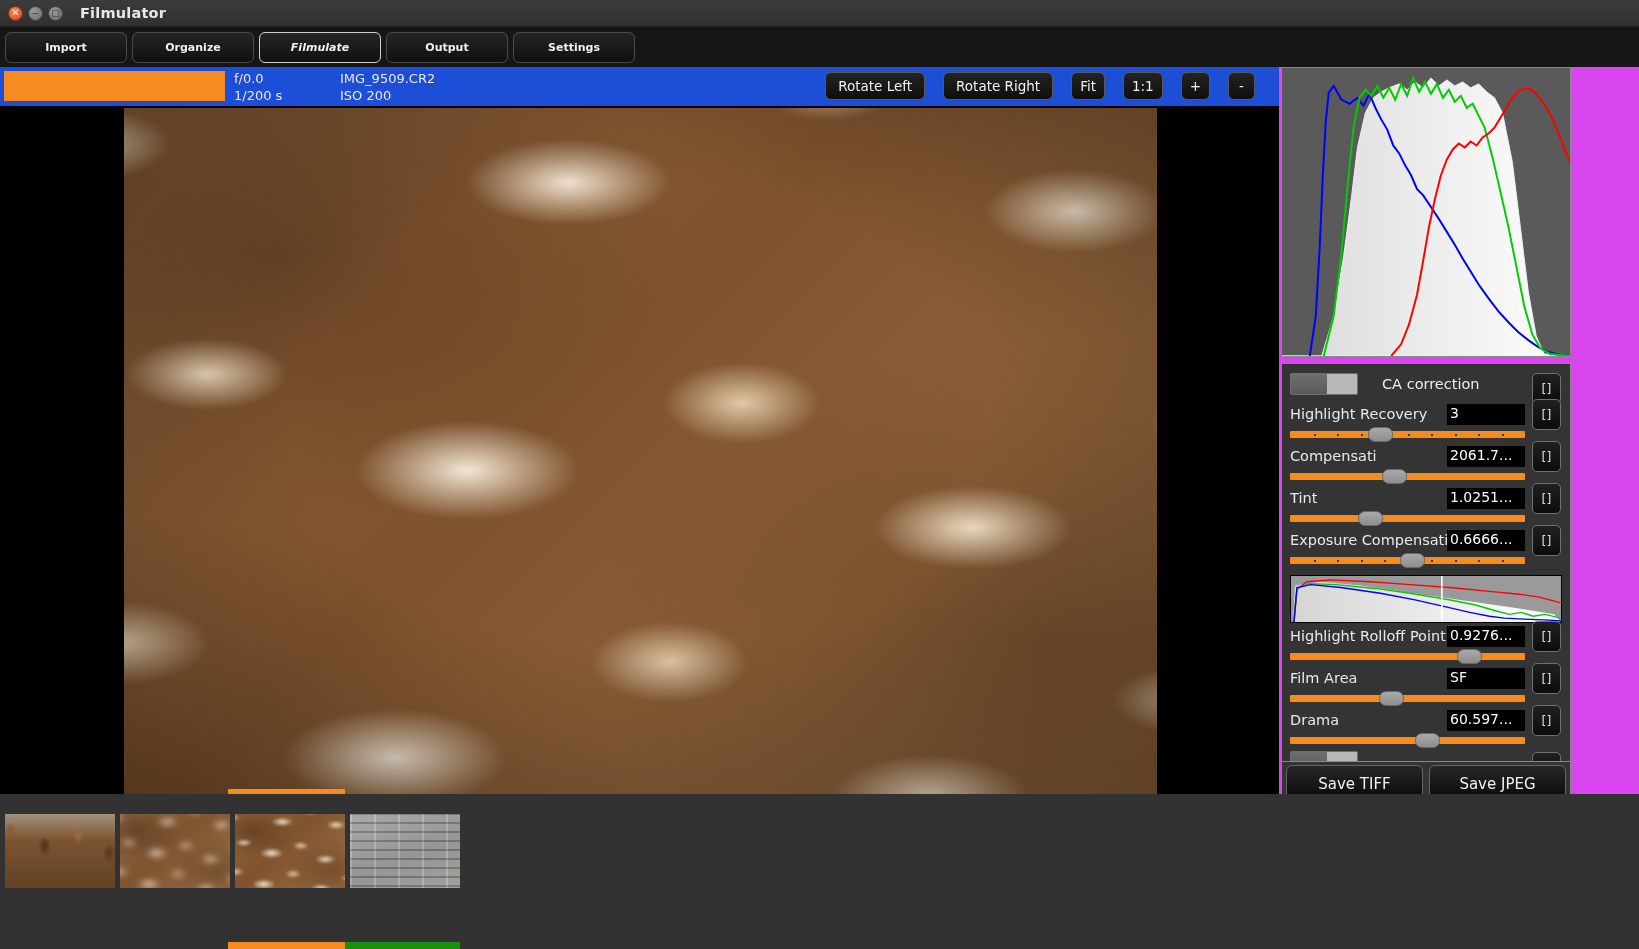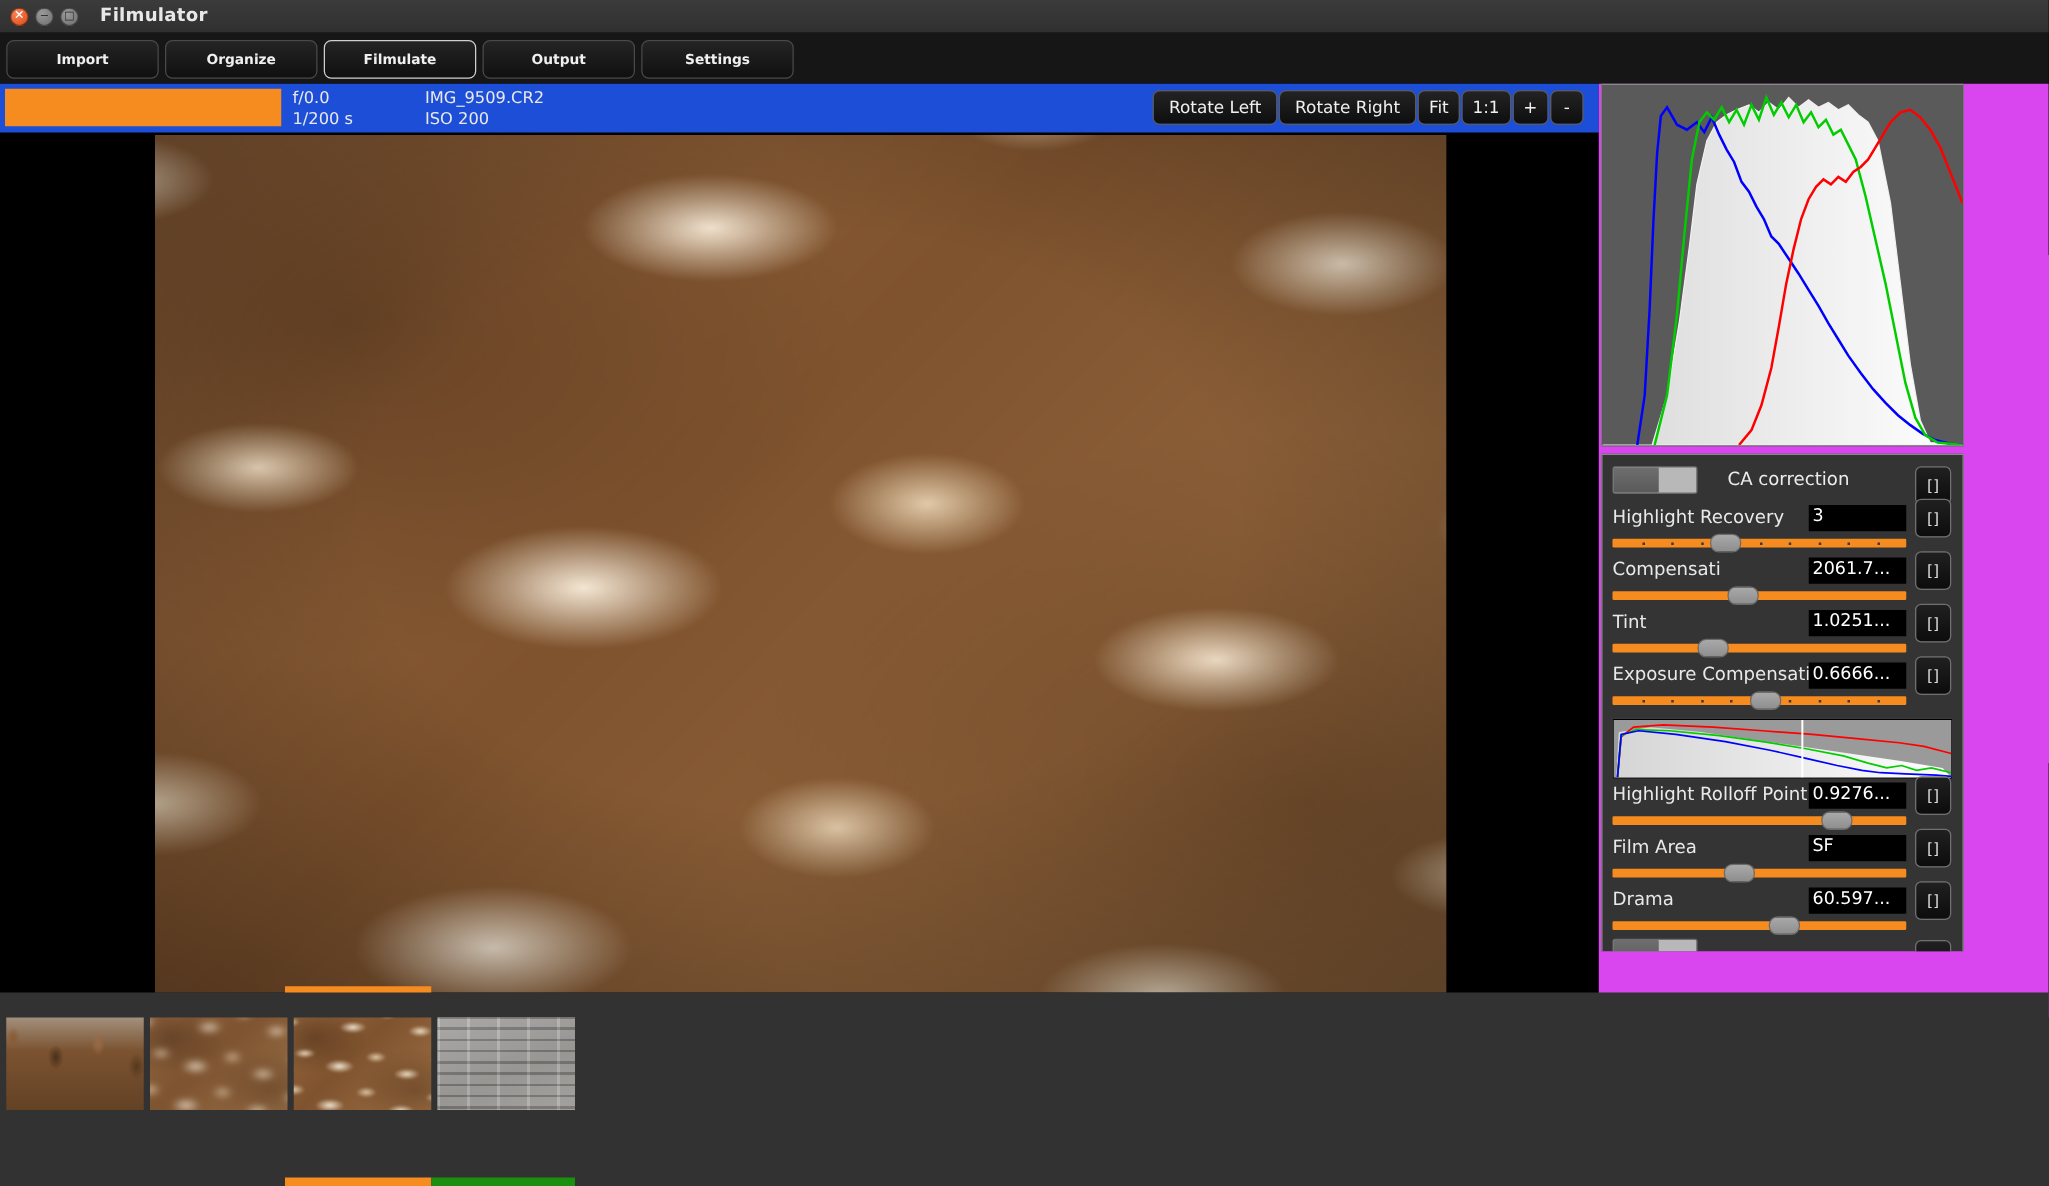--- a/index.html
+++ b/index.html
@@ -35,37 +35,37 @@
     background:#161616; display:flex; align-items:center; padding-left:5px; gap:5px;
   }
   .tab{
     height:31px; min-width:122px; padding:0 18px;
     background:linear-gradient(#242424,#101010);
     border:1px solid #4a4a4a; border-radius:6px;
     color:#f0f0f0; font-size:11px; font-weight:bold;
     display:flex; align-items:center; justify-content:center;
     cursor:pointer;
   }
-  .tab.selected{ border-color:#cfcfcf; }
+  .tab.selected{ border-color:#cfcfcf;font-style:italic; }
 
   
   .imgcol{ position:absolute; left:0; top:67px; width:1279px; height:727px; background:#000; }
 
   .infobar{ position:absolute; left:0; top:0; width:1279px; height:39px; background:#1d4ed8; }
   .progress-orange{
     position:absolute; left:4px; top:4px; width:221px; height:30px;
     background:#f68b1f;
   }
   .meta{ position:absolute; color:#e9e9e9; font-size:13px; line-height:17px; }
   .meta.aperture{ left:234px; top:3px; }
   .meta.shutter{  left:234px; top:20px; }
   .meta.fname{    left:340px; top:3px;text-align:center; }
   .meta.iso{      left:340px; top:20px; }
 
-  .viewbtns{ position:absolute; right:12px; top:5px; display:flex; align-items:flex-start; gap:1px; }
+  .viewbtns{ position:absolute; right:24px; top:5px; display:flex; align-items:flex-start; gap:18px; }
   .vbtn{
     height:28px; padding:0 12px;
     background:linear-gradient(#232323,#0e0e0e);
     border:1px solid #5a5a5a; border-radius:6px;
     color:#f0f0f0; font-size:13.5px;
     display:flex; align-items:center; justify-content:center; cursor:pointer;
   }
   .vbtn.sm{ padding:0 8px; min-width:27px; }
 
   
@@ -410,20 +410,24 @@
         <div class="toggle-row" style="height:20px;">
           <div class="switch">
               <div class="knob"></div>
             </div>
           <div class="sl-reset" style="top:0px;"></div>
         </div>
 
       </div>
     </div>
 
+    <div class="savebar">
+      <div class="savebtn">Save TIFF</div>
+      <div class="savebtn">Save JPEG</div>
+    </div>
   </div>
 
   <div class="topbar-orange"></div>
 
   <div class="filmstrip">
     <div class="thumbs">
       <div class="thumb tw1">
           <div class="tex darkleaf"></div>
         </div>
       <div class="thumb tw2">

